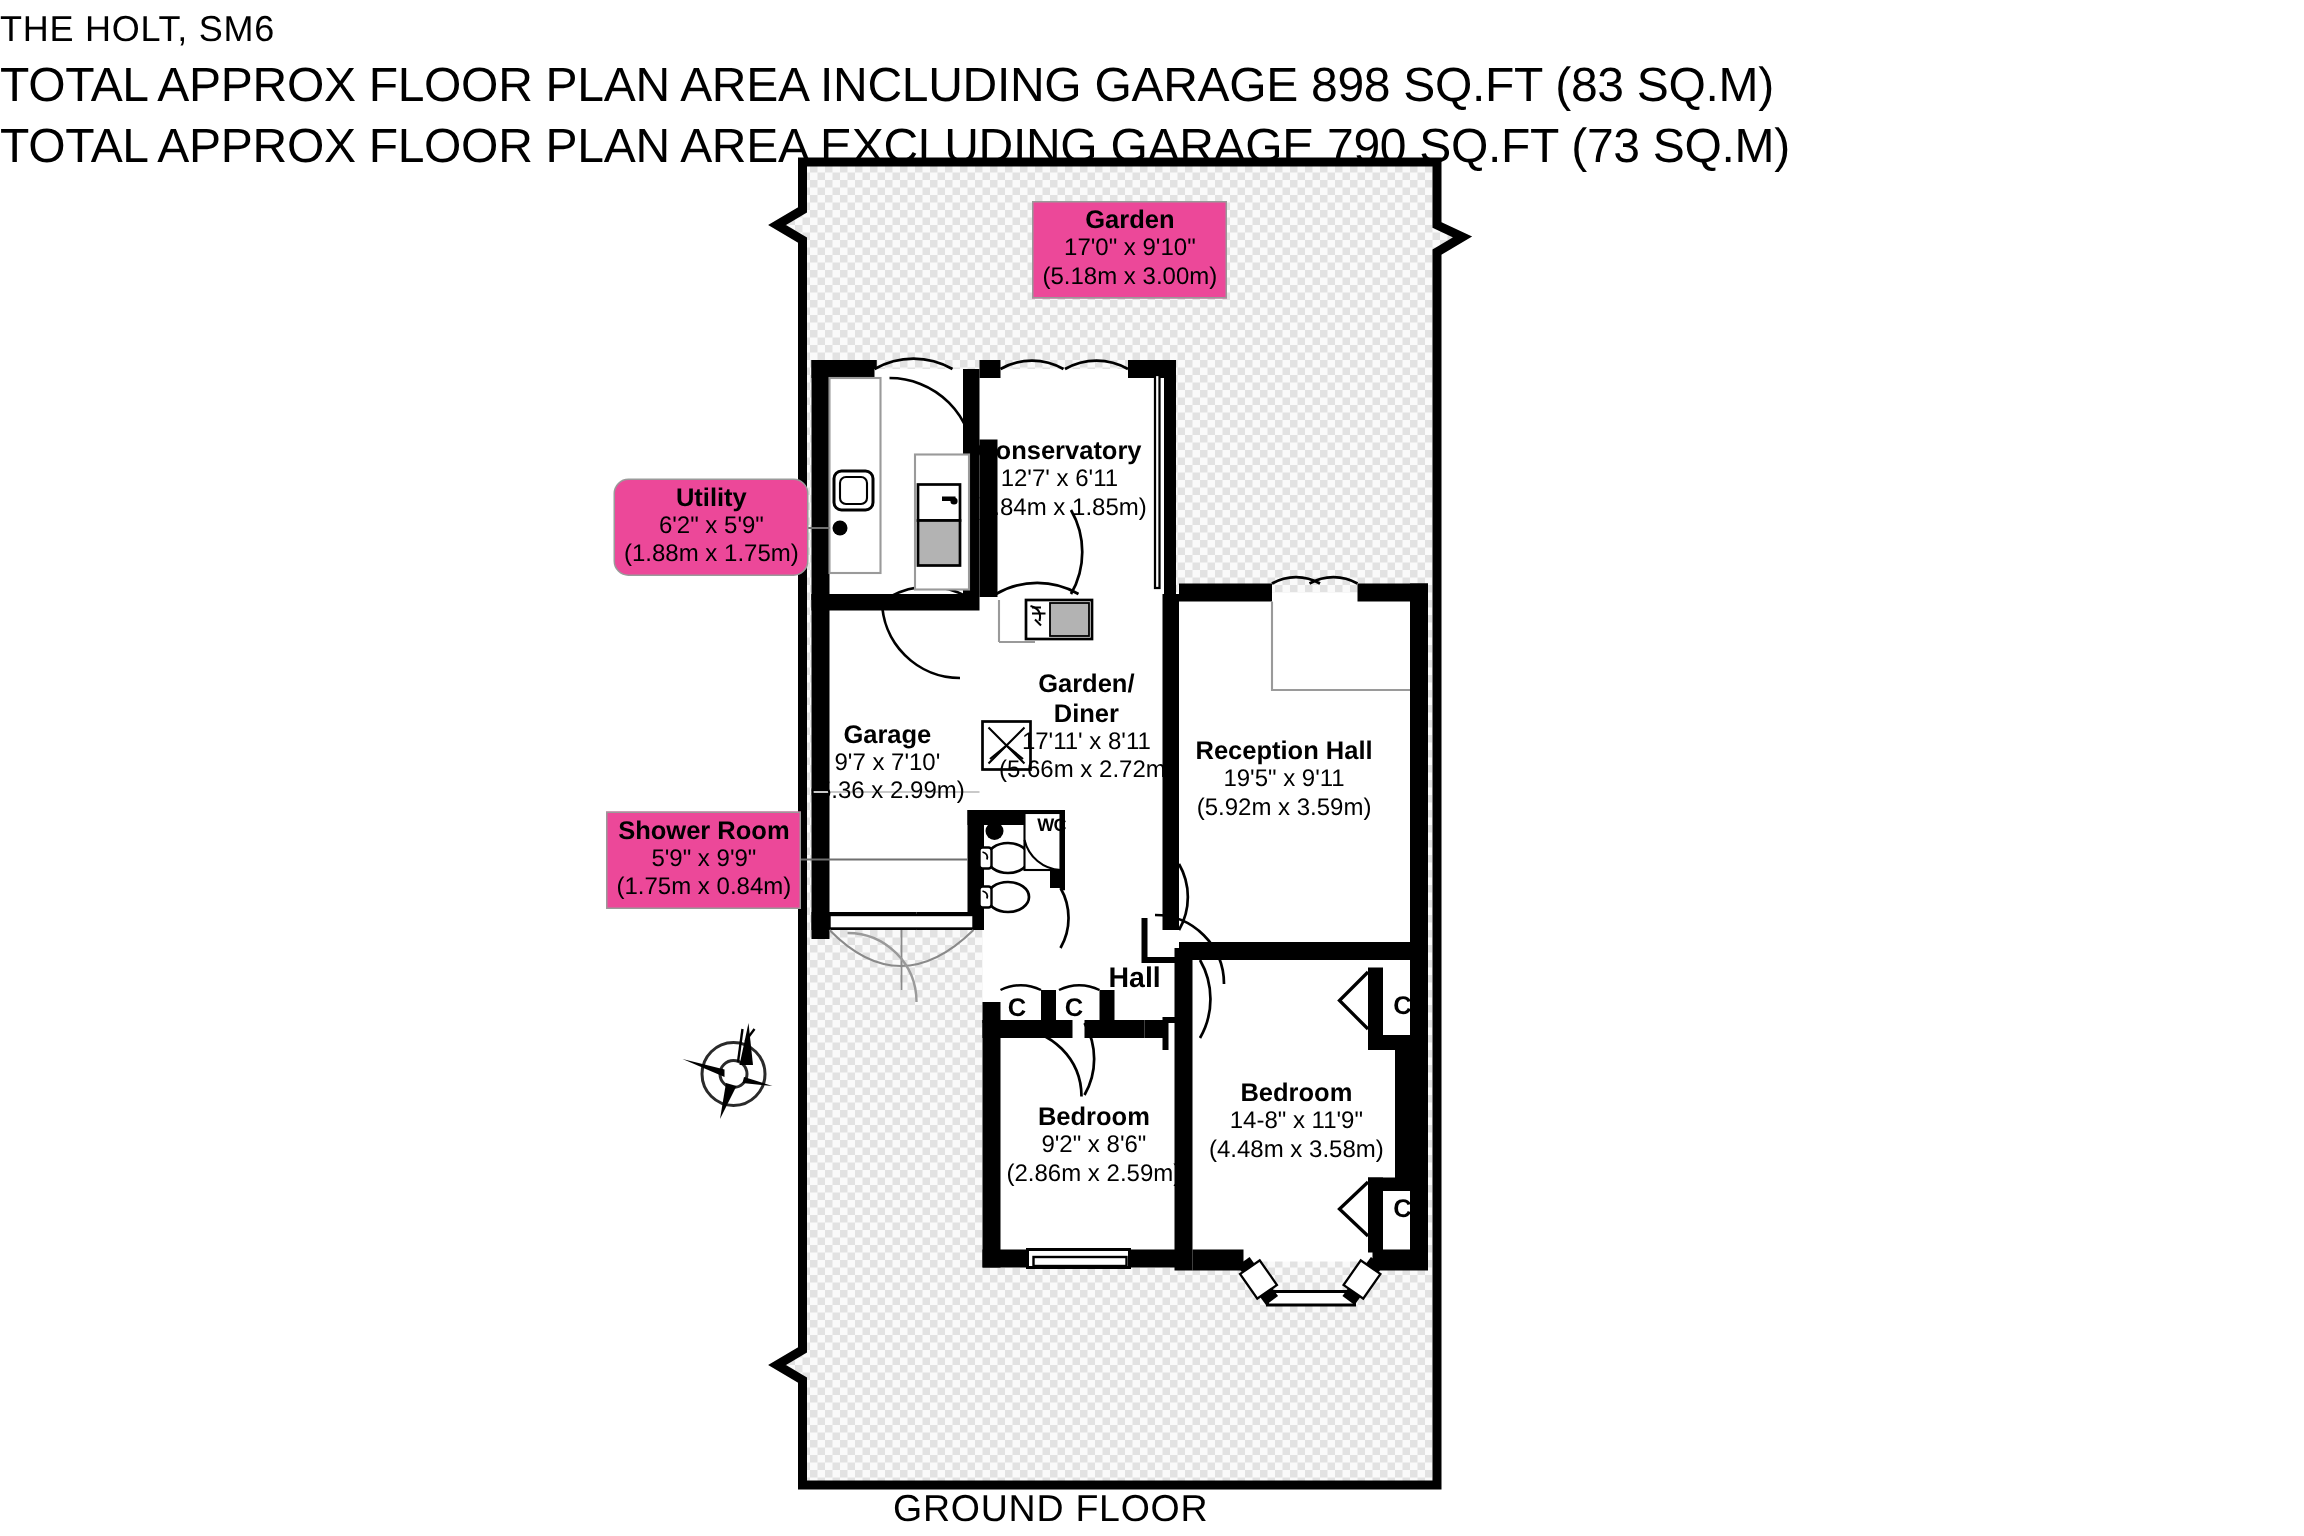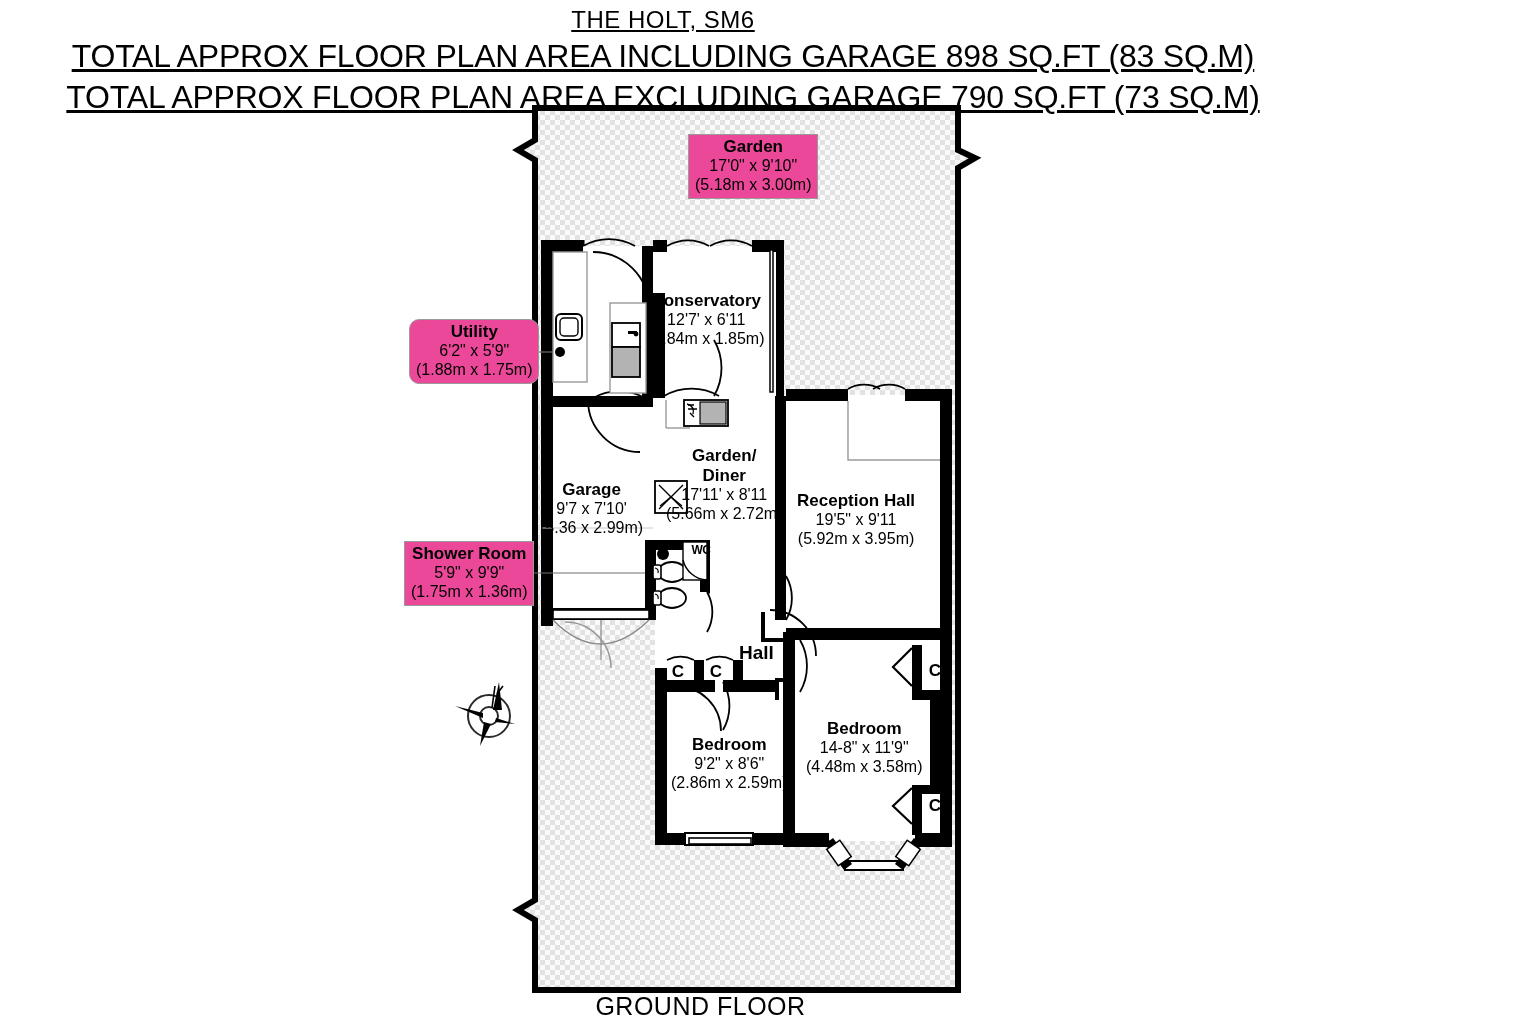--- a/index.html
+++ b/index.html
@@ -16,23 +16,22 @@
     color: #000000;
     overflow: hidden;
   }
 
   
   #header {
     position: absolute;
     left: 0;
     top: 0;
     width: 1326px;
-    text-align: center;
+    text-align: left;
     pointer-events: none;
-    text-decoration: underline;
   }
   #title-line {
     font-size: 24px;
     letter-spacing: 0.5px;
     margin-top: 6px;
     white-space: nowrap;
   }
   .area-line {
     font-size: 32px;
     letter-spacing: -0.2px;
@@ -369,34 +368,34 @@
 
 <div class="room-label plain" style="left:540px; top:480px;">
   <span class="rl-name">Garage</span>
   <span class="rl-imp">9'7 x 7'10'</span>
   <span class="rl-met">(5.36 x 2.99m)</span>
 </div>
 
 <div class="room-label boxed" style="left:404px; top:541px;">
   <span class="rl-name">Shower Room</span>
   <span class="rl-imp">5'9" x 9'9"</span>
-  <span class="rl-met">(1.75m x 1.36m)</span>
+  <span class="rl-met">(1.75m x 0.84m)</span>
 </div>
 
 <div class="room-label plain" style="left:666px; top:446px;">
   <span class="rl-name">Garden/</span>
   <span class="rl-name">Diner</span>
   <span class="rl-imp">17'11' x 8'11</span>
   <span class="rl-met">(5.66m x 2.72m)</span>
 </div>
 
 <div class="room-label plain" style="left:797px; top:491px;">
   <span class="rl-name">Reception Hall</span>
   <span class="rl-imp">19'5" x 9'11</span>
-  <span class="rl-met">(5.92m x 3.95m)</span>
+  <span class="rl-met">(5.92m x 3.59m)</span>
 </div>
 
 <div class="room-label plain" style="left:671px; top:735px;">
   <span class="rl-name">Bedroom</span>
   <span class="rl-imp">9'2" x 8'6"</span>
   <span class="rl-met">(2.86m x 2.59m)</span>
 </div>
 
 <div class="room-label plain" style="left:806px; top:719px;">
   <span class="rl-name">Bedroom</span>

